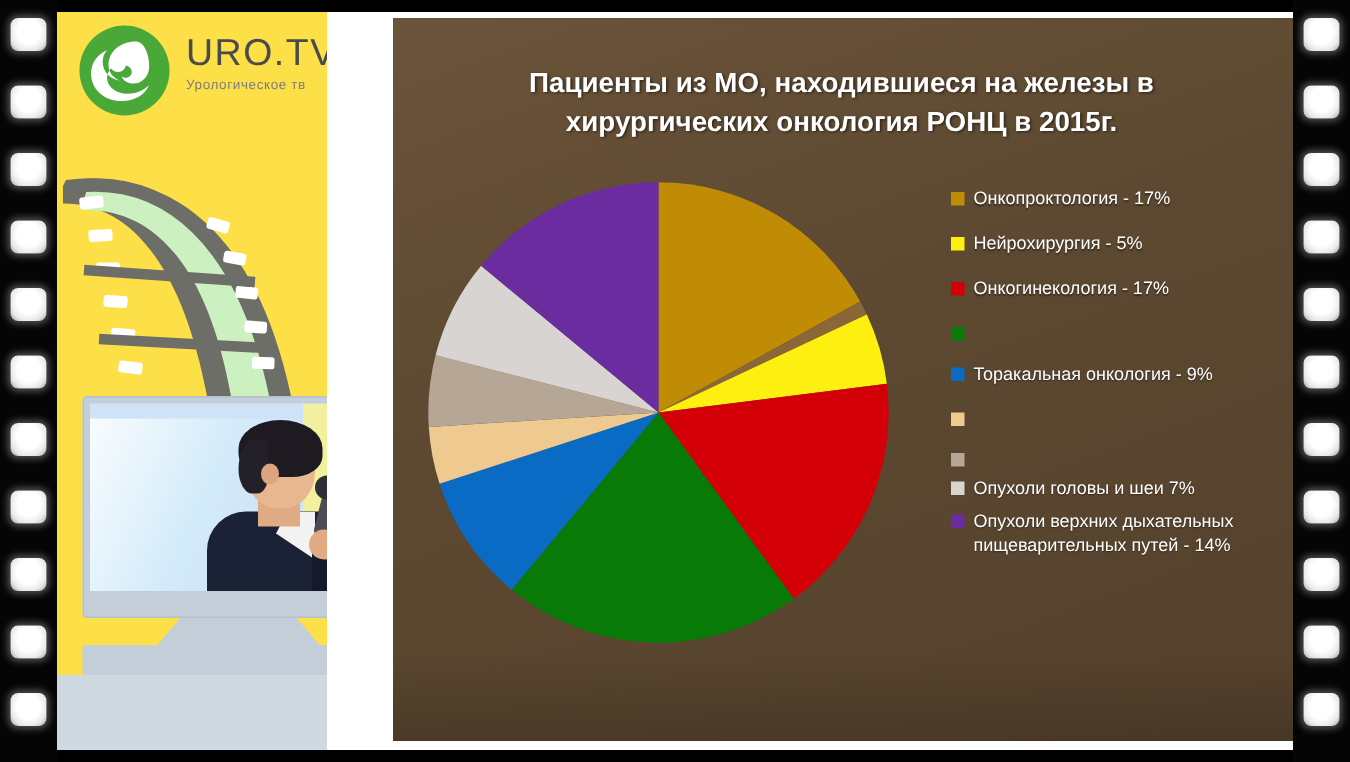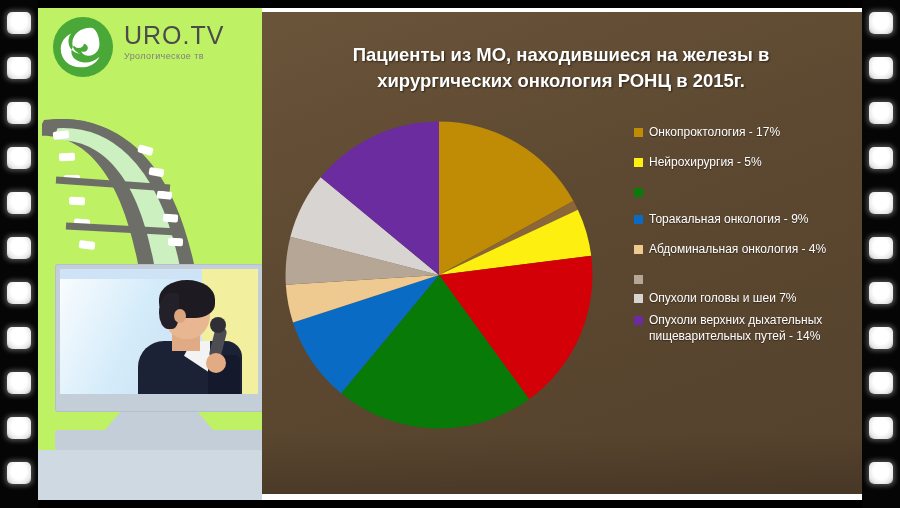--- a/index.html
+++ b/index.html
@@ -10,21 +10,21 @@
 
   
   .filmstrip{position:absolute;top:0;width:38px;height:508px;background:#050505;z-index:40;}
   .filmstrip.left{left:0;}
   .filmstrip.right{right:0;}
   .filmstrip .hole{position:absolute;left:7px;width:24px;height:22px;border-radius:5px;
        background:radial-gradient(ellipse at 50% 42%,#ffffff 45%,#e8e8e8 72%,#9a9a9a 100%);
        box-shadow:0 0 5px 2px rgba(255,255,255,.30);}
 
   
-  #leftpanel{position:absolute;left:38px;top:0;width:224px;height:508px;background:#bef264;z-index:10;overflow:hidden;}
+  #leftpanel{position:absolute;left:38px;top:0;width:180px;height:508px;background:#fde047;z-index:10;overflow:hidden;}
 
   
   #logo{position:absolute;left:14px;top:14px;width:200px;height:78px;}
   #logomark{position:absolute;left:0;top:2px;width:62px;height:62px;}
   #logotext{position:absolute;left:72px;top:8px;}
   #logotext .brand{font-size:25px;letter-spacing:1px;color:#4b4b4b;line-height:26px;
        font-family:"Liberation Sans",sans-serif;font-weight:400;}
   #logotext .tag{font-size:9px;color:#7d7d7d;letter-spacing:.4px;margin-top:3px;}
 
   
@@ -200,29 +200,32 @@
     <div id="legend">
         <div class="leg-row">
           <span class="leg-sw" style="background: rgb(192, 139, 5);"></span>
           <span class="leg-tx">Онкопроктология - 17%</span>
         </div>
         <div class="leg-row">
           <span class="leg-sw" style="background: rgb(253, 240, 16);"></span>
           <span class="leg-tx">Нейрохирургия - 5%</span>
         </div>
         <div class="leg-row">
+          <span class="leg-sw" style="background: rgb(211, 0, 7);"></span>
+          <span class="leg-tx">Онкогинекология - 17%</span>
+        </div>
+        <div class="leg-row">
           <span class="leg-sw" style="background: rgb(7, 122, 7);"></span>
         </div>
         <div class="leg-row">
           <span class="leg-sw" style="background: rgb(10, 107, 196);"></span>
           <span class="leg-tx">Торакальная онкология - 9%</span>
         </div>
         <div class="leg-row">
           <span class="leg-sw" style="background: rgb(239, 202, 144);"></span>
-          <span class="leg-tx">Абдоминальная онкология - 4%</span>
         </div>
         <div class="leg-row tight">
           <span class="leg-sw" style="background: rgb(182, 166, 150);"></span>
         </div>
         <div class="leg-row tight">
           <span class="leg-sw" style="background: rgb(216, 212, 209);"></span>
           <span class="leg-tx">Опухоли головы и шеи 7%</span>
         </div>
         <div class="leg-row">
           <span class="leg-sw" style="background: rgb(107, 44, 160);"></span>

